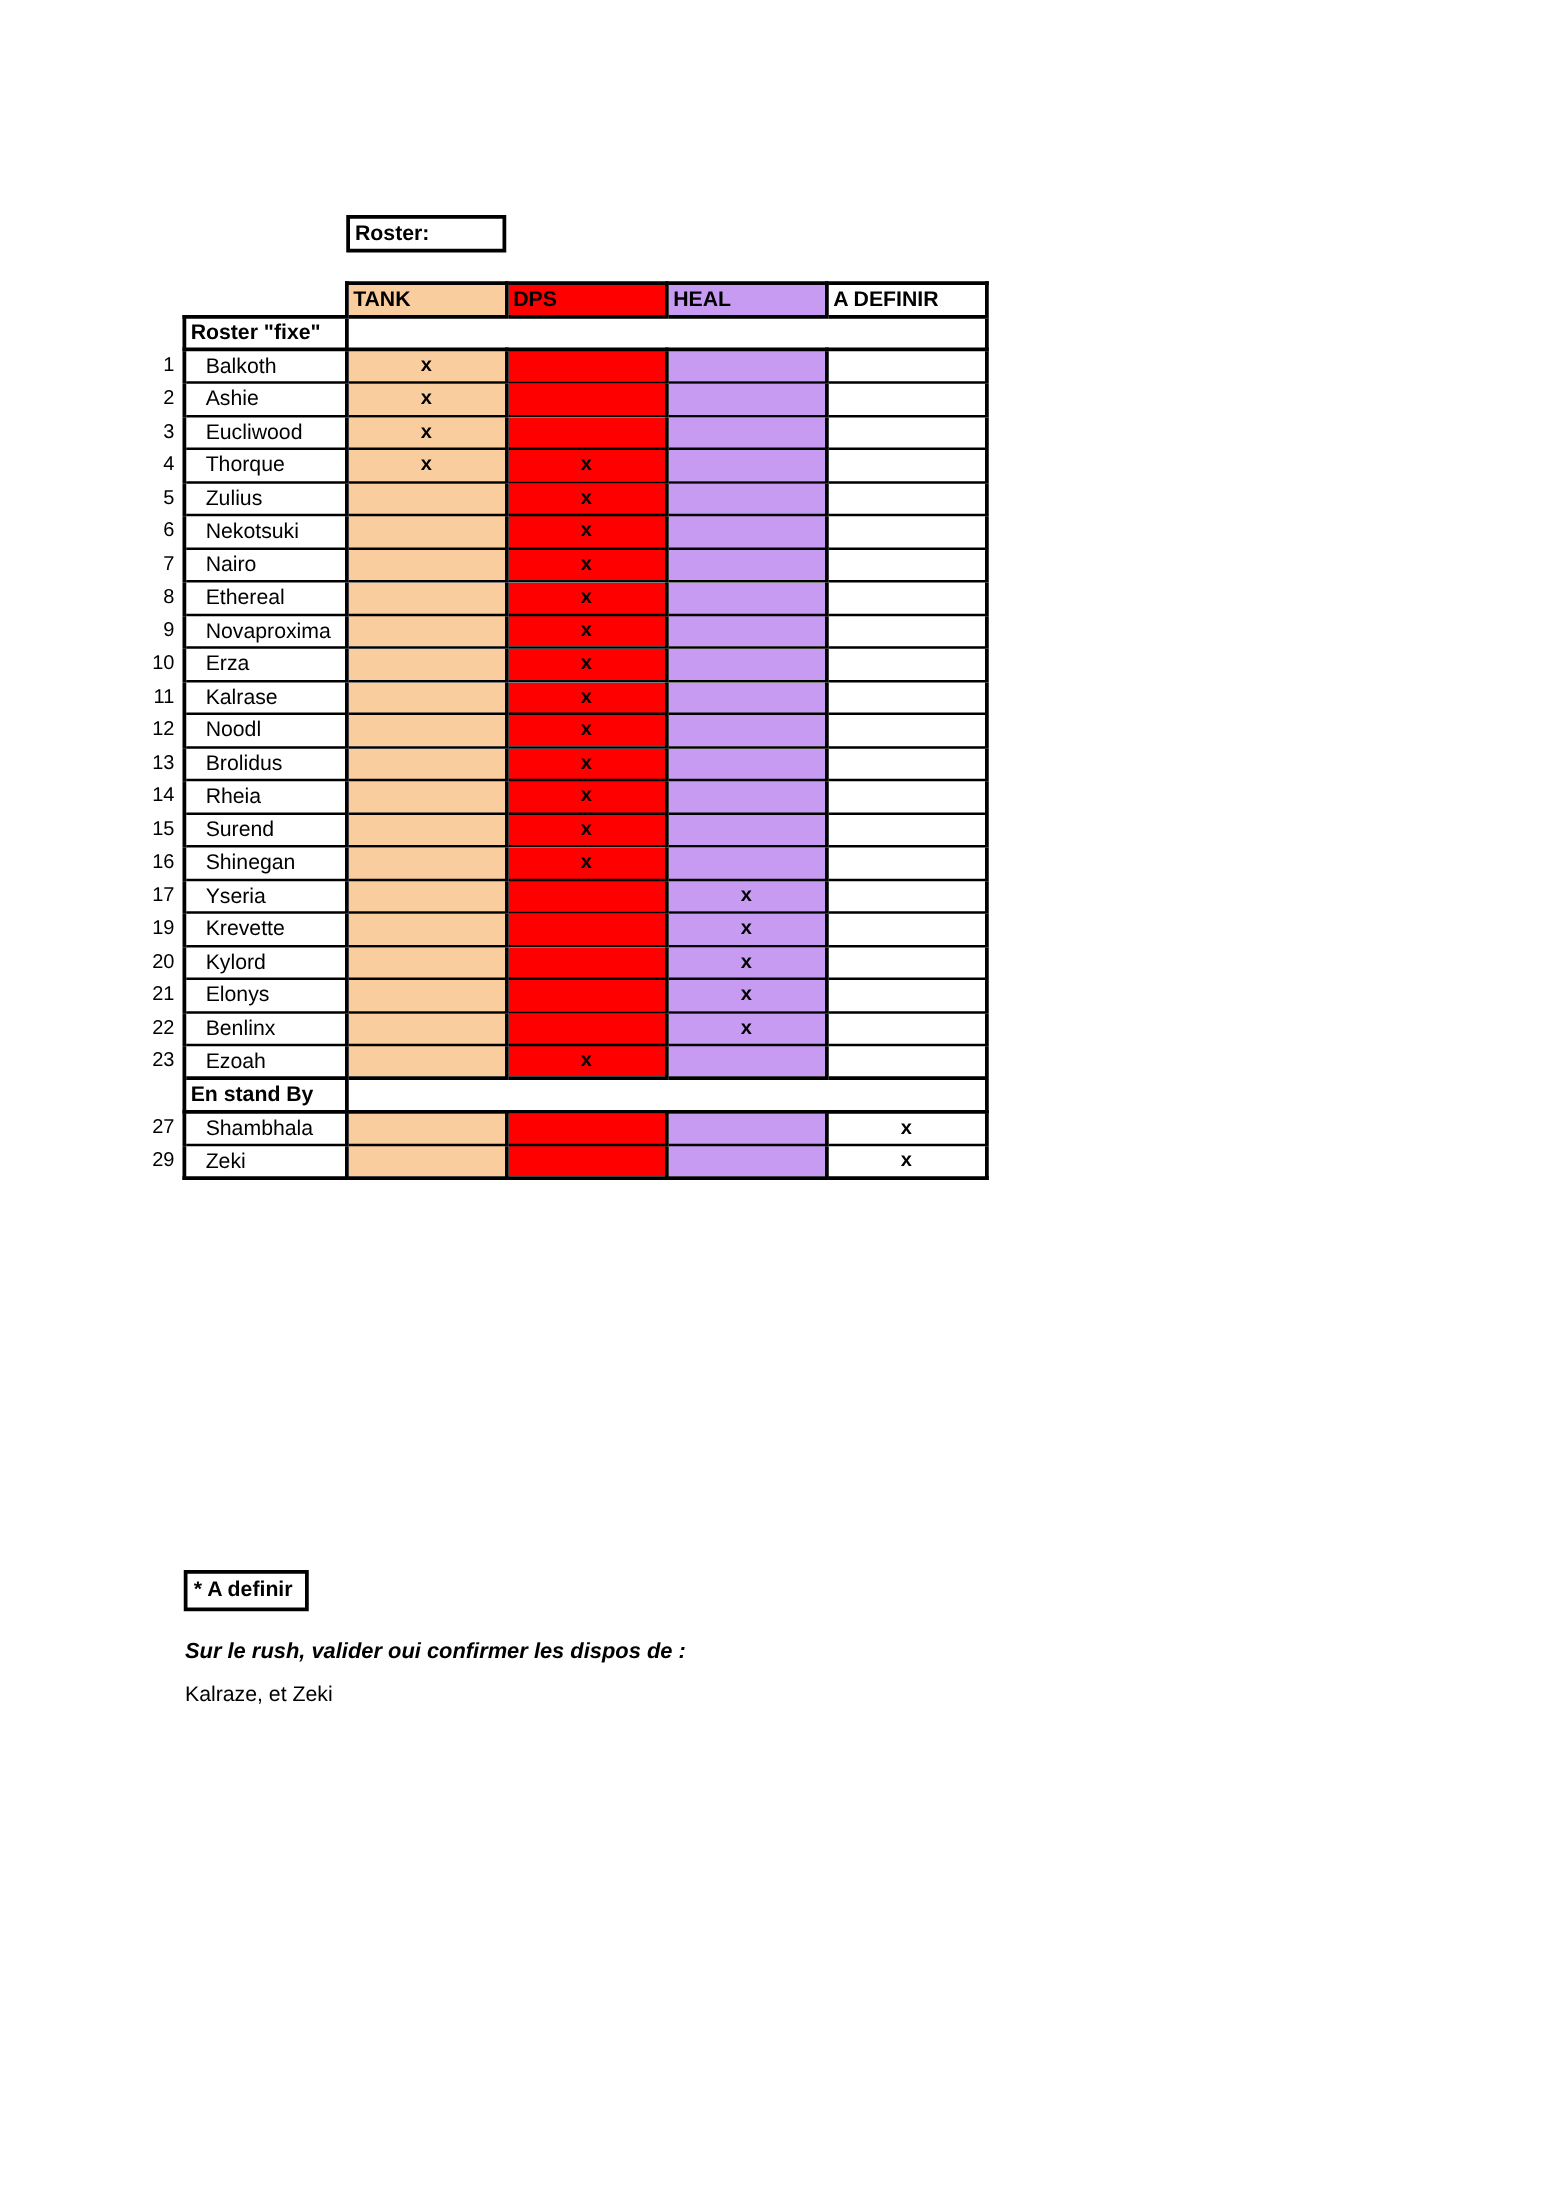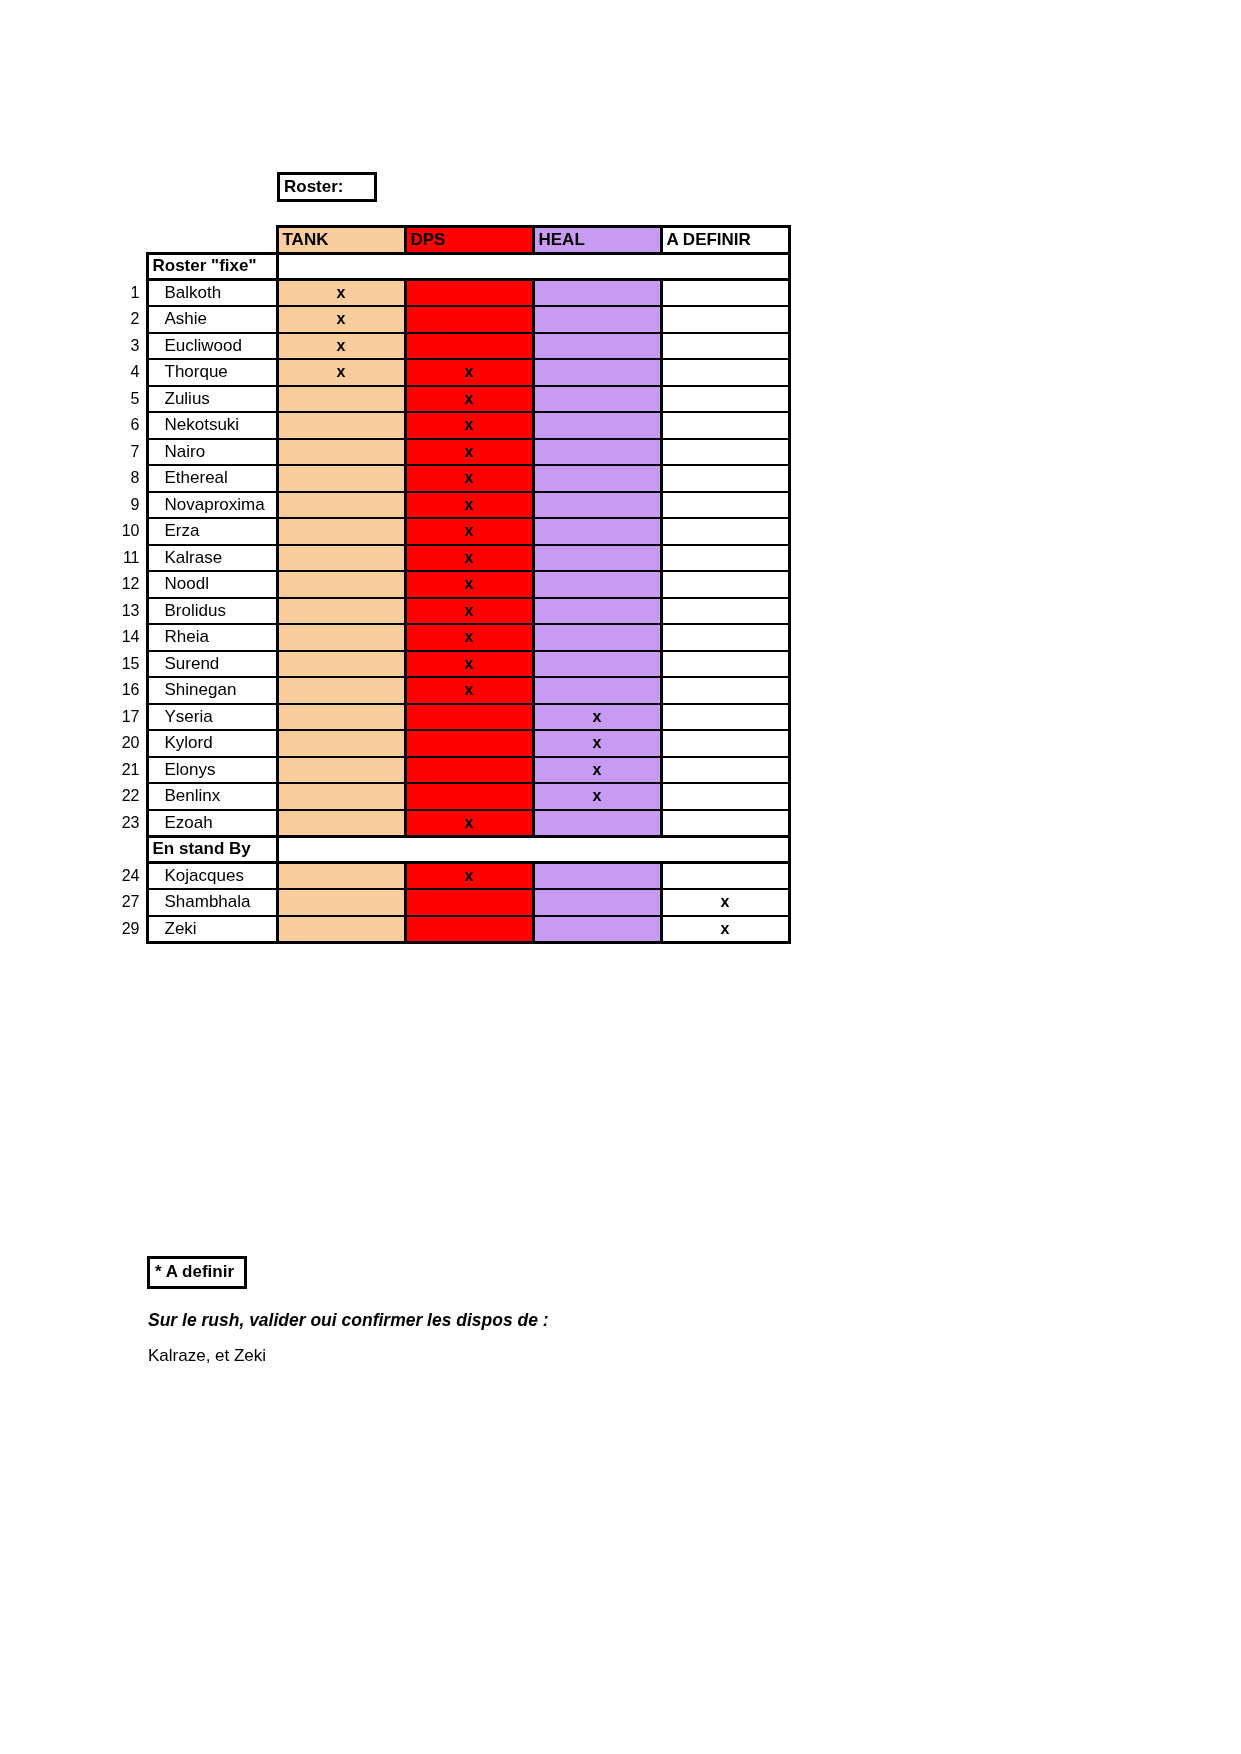--- a/index.html
+++ b/index.html
@@ -3,21 +3,21 @@
 <meta charset="utf-8">
 <style>
   html,body{margin:0;padding:0;}
   body{
     width:1241px;height:1754px;position:relative;background:#ffffff;
     font-family:"Liberation Sans", sans-serif;color:#000;overflow:hidden;
   }
 
   
   .roster-box{
-    position:absolute;left:277px;top:172px;width:100px;height:30px;
+    position:absolute;left:277px;top:172px;width:128px;height:30px;
     border:3px solid #000;box-sizing:border-box;
     font-weight:bold;font-size:17px;line-height:24px;padding-left:4px;
     background:#fff;white-space:nowrap;overflow:hidden;
   }
 
   
   .table-wrap{position:absolute;left:110px;top:225px;}
   table{border-collapse:collapse;table-layout:fixed;}
   tr{height:26.5px;}
   td{padding:0;box-sizing:border-box;font-size:17px;overflow:hidden;white-space:nowrap;}
@@ -224,20 +224,28 @@
         </tr>
         <tr>
           <td class="gut">17</td>
           <td class="name">Yseria</td>
           <td class="role" style="background: rgb(250, 205, 158);"></td>
           <td class="role" style="background: rgb(255, 0, 0);"></td>
           <td class="role" style="background: rgb(200, 155, 242);">x</td>
           <td class="role" style="background: rgb(255, 255, 255);"></td>
         </tr>
         <tr>
+          <td class="gut">19</td>
+          <td class="name">Krevette</td>
+          <td class="role" style="background: rgb(250, 205, 158);"></td>
+          <td class="role" style="background: rgb(255, 0, 0);"></td>
+          <td class="role" style="background: rgb(200, 155, 242);">x</td>
+          <td class="role" style="background: rgb(255, 255, 255);"></td>
+        </tr>
+        <tr>
           <td class="gut">20</td>
           <td class="name">Kylord</td>
           <td class="role" style="background: rgb(250, 205, 158);"></td>
           <td class="role" style="background: rgb(255, 0, 0);"></td>
           <td class="role" style="background: rgb(200, 155, 242);">x</td>
           <td class="role" style="background: rgb(255, 255, 255);"></td>
         </tr>
         <tr>
           <td class="gut">21</td>
           <td class="name">Elonys</td>
@@ -261,28 +269,20 @@
           <td class="role" style="background: rgb(255, 0, 0);">x</td>
           <td class="role" style="background: rgb(200, 155, 242);"></td>
           <td class="role" style="background: rgb(255, 255, 255);"></td>
         </tr>
         <tr>
           <td class="gut"></td>
           <td class="sec-name">En stand By</td>
           <td class="sec-rest" colspan="4"></td>
         </tr>
         <tr>
-          <td class="gut">24</td>
-          <td class="name">Kojacques</td>
-          <td class="role" style="background: rgb(250, 205, 158);"></td>
-          <td class="role" style="background: rgb(255, 0, 0);">x</td>
-          <td class="role" style="background: rgb(200, 155, 242);"></td>
-          <td class="role" style="background: rgb(255, 255, 255);"></td>
-        </tr>
-        <tr>
           <td class="gut">27</td>
           <td class="name">Shambhala</td>
           <td class="role" style="background: rgb(250, 205, 158);"></td>
           <td class="role" style="background: rgb(255, 0, 0);"></td>
           <td class="role" style="background: rgb(200, 155, 242);"></td>
           <td class="role" style="background: rgb(255, 255, 255);">x</td>
         </tr>
         <tr class="last">
           <td class="gut">29</td>
           <td class="name">Zeki</td>

